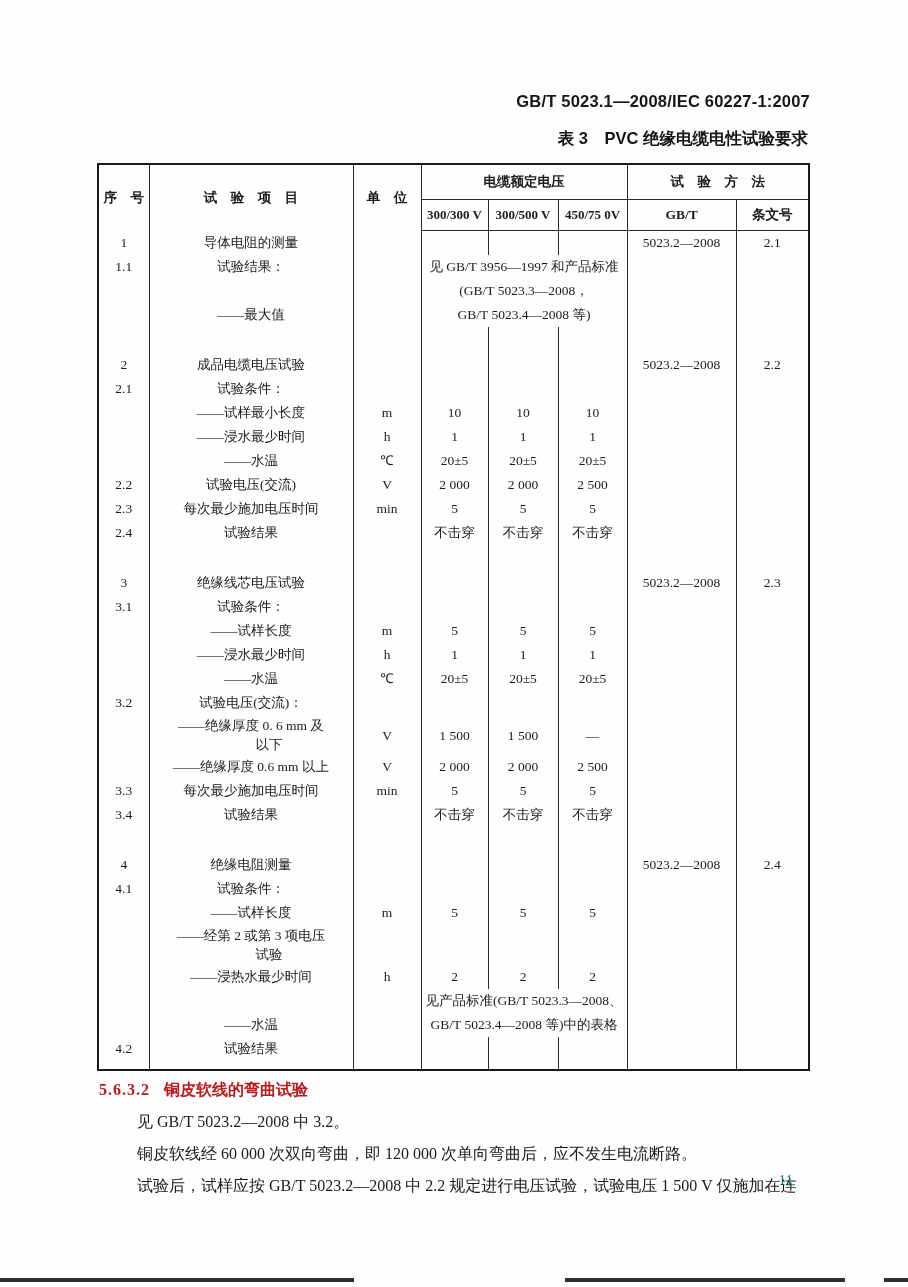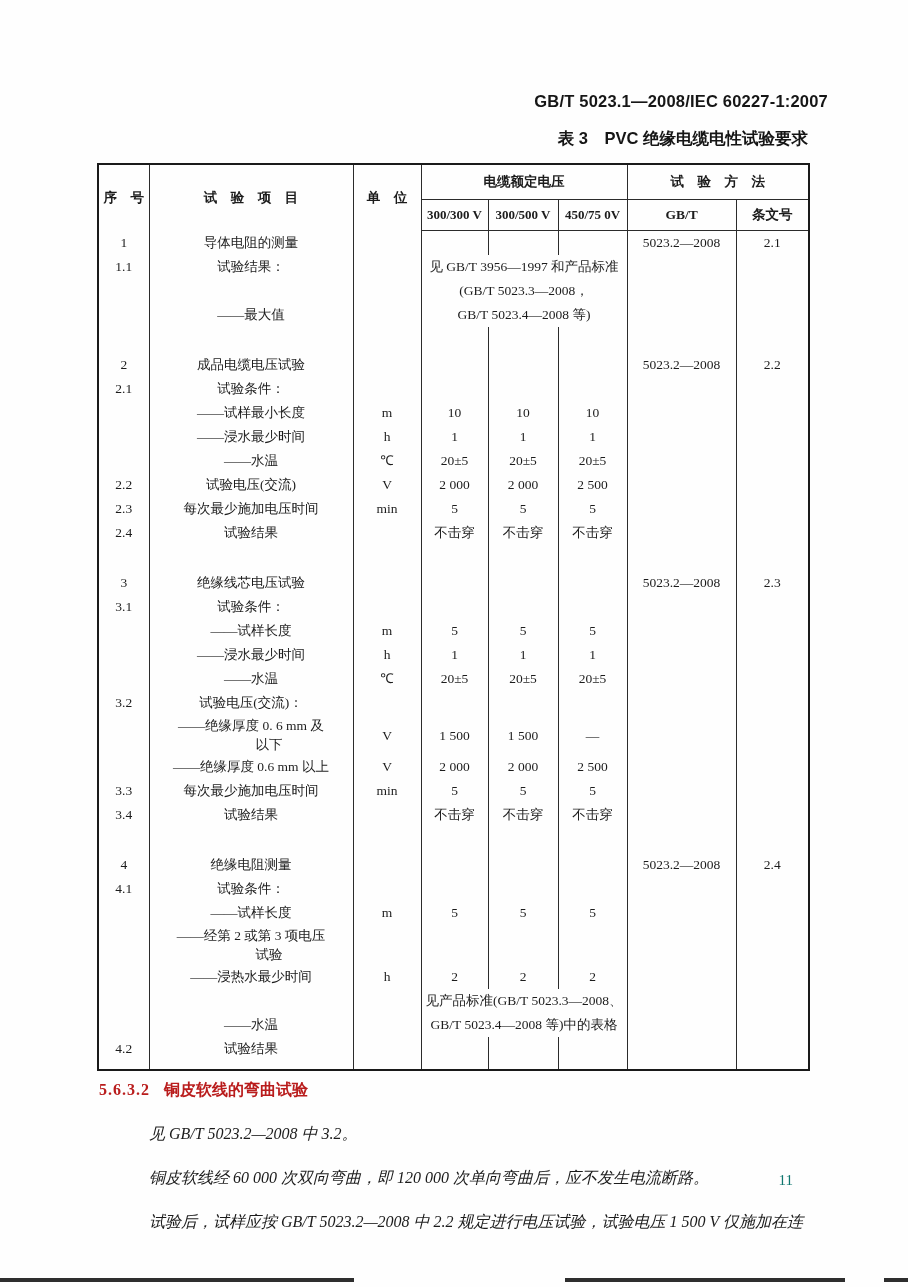--- a/index.html
+++ b/index.html
@@ -6,21 +6,21 @@
   body{
     width:908px;height:1287px;position:relative;background:#ffffff;
     font-family:"Liberation Serif", serif;color:#1b1b1b;
     -webkit-font-smoothing:antialiased;
   }
   .page{position:absolute;inset:0;background:#fefefe;overflow:hidden;}
 
   .doc-ref{
     position:absolute;top:92px;left:0;width:810px;text-align:right;
     font-family:"Liberation Sans", sans-serif;font-weight:bold;font-size:16.5px;
-    letter-spacing:0.2px;color:#161616;padding-left:18px;
+    letter-spacing:0.2px;color:#161616;
   }
   .tbl-title{
     position:absolute;top:128px;left:97px;width:711px;text-align:right;
     font-family:"Liberation Sans", sans-serif;font-weight:bold;font-size:16.5px;color:#151515;
   }
 
   table.std{
     position:absolute;left:97px;top:163px;width:711px;
     border-collapse:collapse;table-layout:fixed;
     font-size:13.5px;line-height:1.15;color:#1c1c1c;
@@ -47,21 +47,21 @@
   td.note{text-align:left;padding-left:5px;line-height:24px;vertical-align:middle;}
 
   .below{
     position:absolute;left:99px;top:1076px;width:712px;
     font-size:16px;line-height:28px;color:#1b1b1b;
   }
   .below .head{
     font-family:Liberation Serif, serif;font-weight:bold;font-size:16px;color:#b91c1c;
   }
   .below .head .no{margin-right:14px;letter-spacing:1px;}
-  .below p{margin:16px;padding-left:34px;white-space:nowrap;font-style:italic;}
+  .below p{margin:4px;padding-left:34px;white-space:nowrap;}
 
   .page-num{
     position:absolute;top:1172px;left:0;width:793px;text-align:right;
     font-size:15px;color:#0f766e;
   }
 
   .bar{position:absolute;height:4px;background:#2e2e2e;top:1278px;}
   .bar.b1{left:0;width:354px;}
   .bar.b2{left:565px;width:280px;}
   .bar.b3{left:884px;width:24px;}

